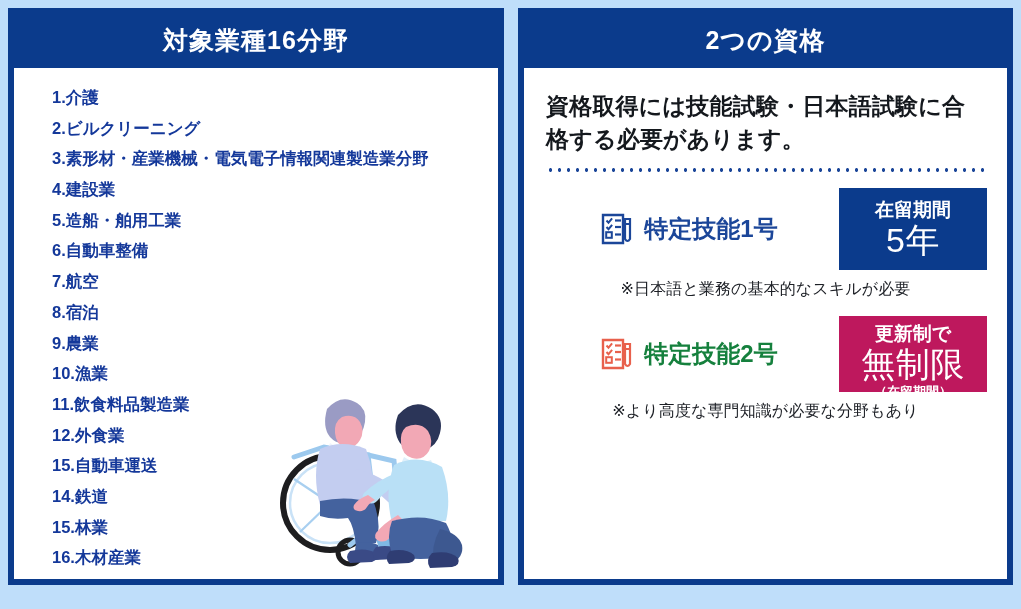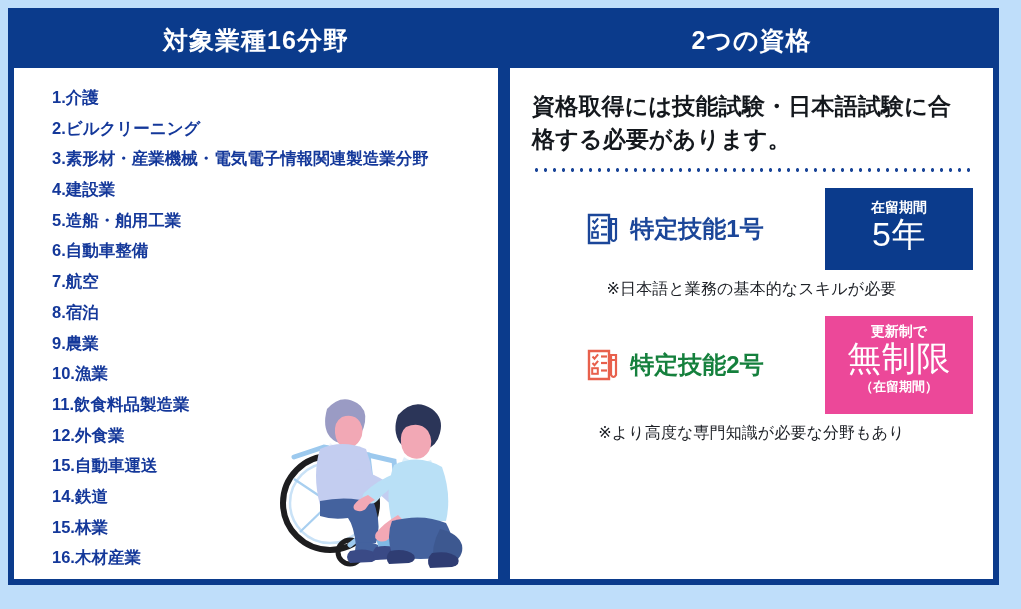--- a/index.html
+++ b/index.html
@@ -12,21 +12,21 @@
     background: #bfdefa;
     font-family: "Liberation Sans", "DejaVu Sans", sans-serif;
     overflow: hidden;
     position: relative;
   }
 
   #stage {
     position: absolute;
     inset: 0;
     display: flex;
-    gap: 0;
+    gap: 14px;
     padding: 8px 8px 24px 8px;
     box-sizing: border-box;
   }
 
   .panel {
     background: #ffffff;
     border: 6px solid #0b3b8c;
     box-sizing: border-box;
     display: flex;
     flex-direction: column;
@@ -134,26 +134,26 @@
     color: #ffffff;
     text-align: center;
     box-sizing: border-box;
   }
   .badge-1 {
     background: #0b3b8c;
     height: 82px;
     padding-top: 11px;
   }
   .badge-2 {
-    background: #ec4899;
-    height: 98px;
+    background: #be185d;
+    height: 76px;
     padding-top: 7px;
   }
   .badge-top {
-    font-size: 14px;
+    font-size: 19px;
     font-weight: bold;
     line-height: 1.15;
     display: block;
   }
   .badge-main {
     font-size: 34px;
     font-weight: normal;
     line-height: 1.15;
     display: block;
     letter-spacing: 0.5px;

